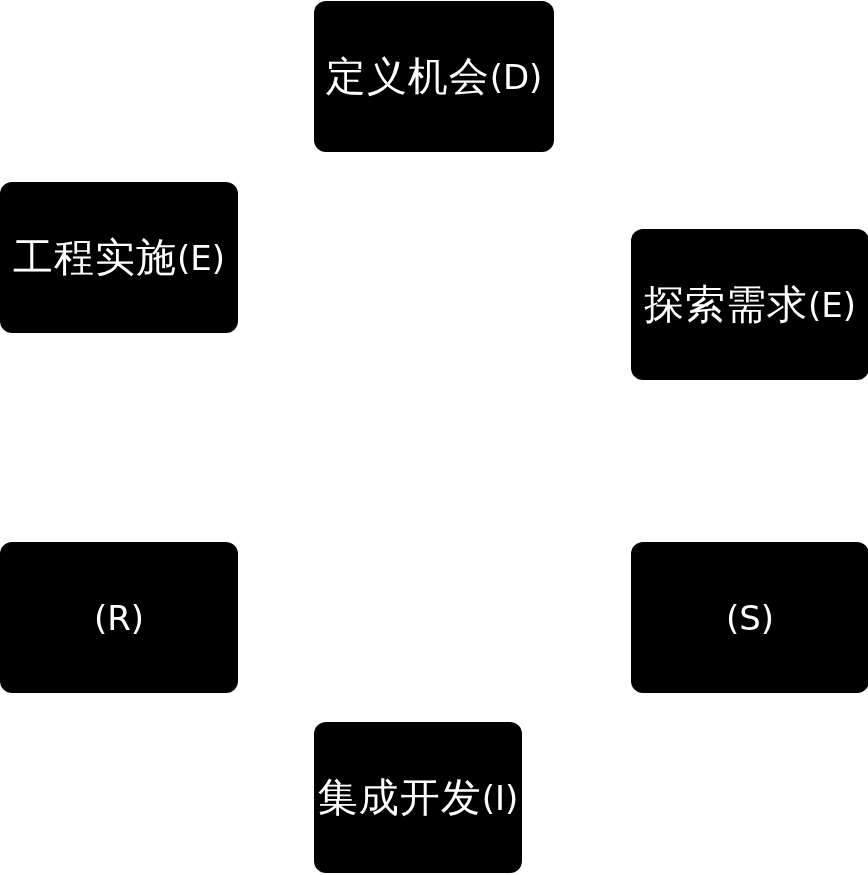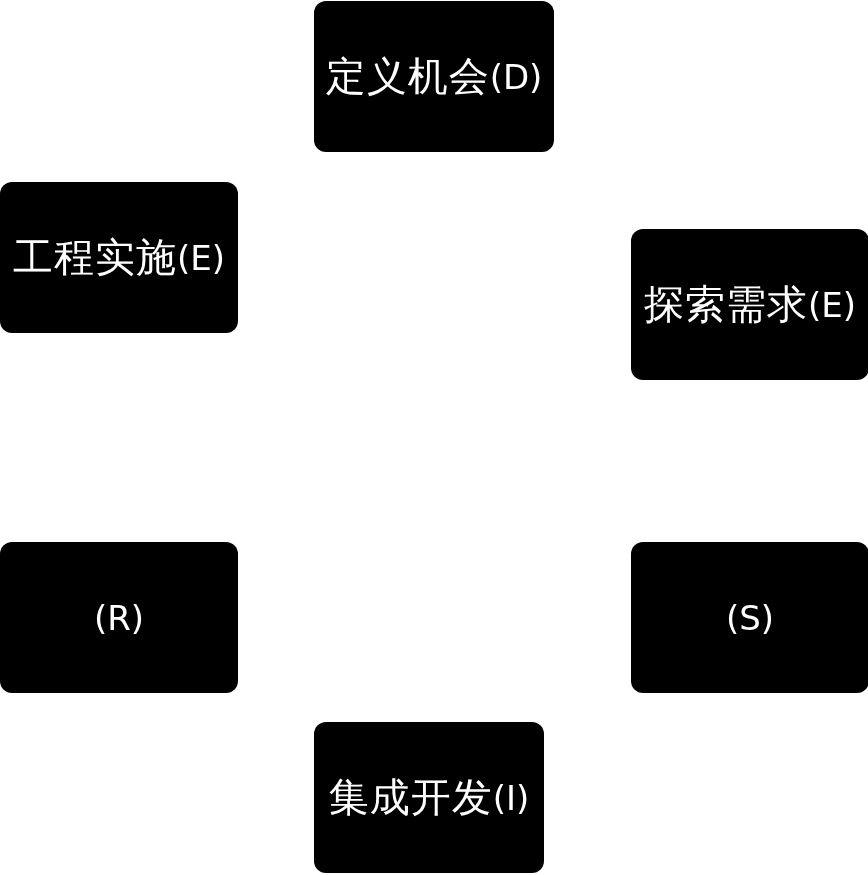--- a/index.html
+++ b/index.html
@@ -42,21 +42,21 @@
     font-size: 34px;
     line-height: 50px;
     font-family: "DejaVu Sans", "Liberation Sans", sans-serif;
     white-space: nowrap;
   }
   .pos-top-center    { left: 314px; top: 1px;   width: 240px; }
   .pos-top-left      { left: 0px;   top: 182px; }
   .pos-top-right     { left: 631px; top: 181px; margin-top: 48px; }
   .pos-bottom-left   { left: 0px;   top: 542px; }
   .pos-bottom-right  { left: 631px; top: 542px; }
-  .pos-bottom-center { left: 314px; top: 722px; width: 230px; text-decoration: underline; }
+  .pos-bottom-center { left: 314px; top: 722px; width: 208px; text-decoration: underline; }
 </style>
 </head>
 <body>
 
 <div class="canvas">
 
   <div class="node pos-top-center">
     <div class="label">定义机会</div>
     <div class="letter">(D)</div>
   </div>

